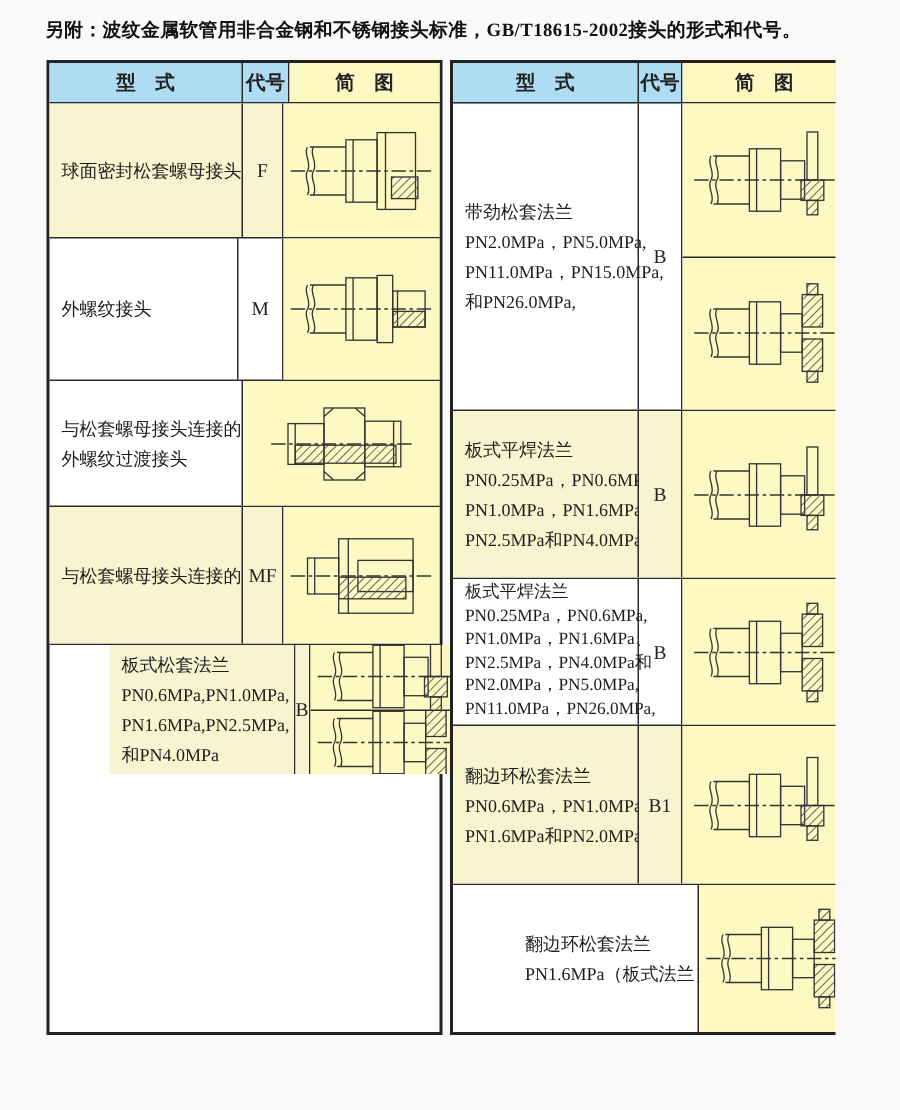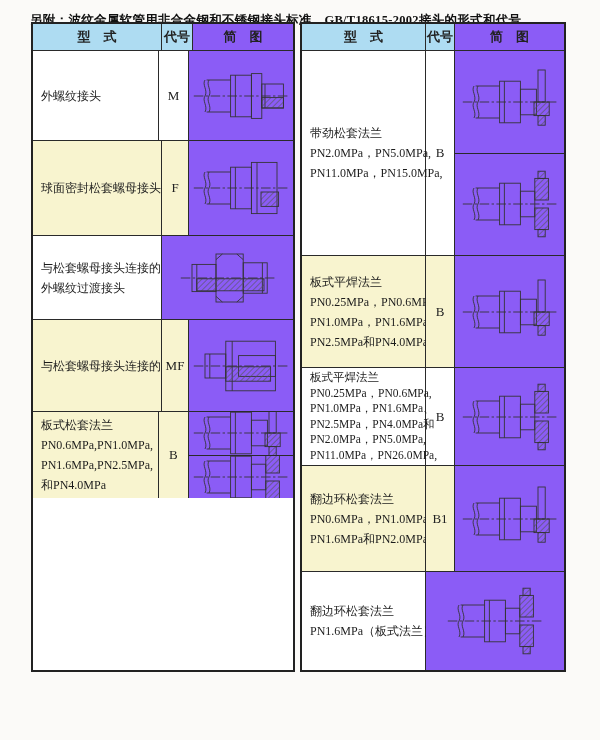--- a/index.html
+++ b/index.html
@@ -2,48 +2,48 @@
 <html><head>
 <meta charset="utf-8">
 <style>
   * { box-sizing: border-box; margin: 0; padding: 0; }
   html,body { width:600px; height:740px; }
   body {
     font-family: "Liberation Serif", "DejaVu Serif", serif;
     background: #fbfaf8;
     color: #1c1c1c;
   }
-  #page { position:relative; width:600px; height:740px; overflow:hidden; }
+  #page { position:relative; width:557px; height:740px; overflow:hidden; }
 
   #title {
     position:absolute; left:30px; top:12px; width:550px;
     font-size:12.5px; font-weight:bold; letter-spacing:0.3px; color:#111;
   }
 
-  #tables { position:absolute; left:31px; top:22px; display:flex; gap:5px; }
+  #tables { position:absolute; left:31px; top:40px; display:flex; gap:5px; }
 
   .tbl { border:2px solid #222; background:#fff; }
   .tbl.left  { width:264px; }
   .tbl.right { width:266px; }
 
   .tr { display:flex; border-bottom:1px solid #2a2a2a; }
-  .tr:last-child { border-bottom:none; }
+  .tr:last-child { border-bottom:none;padding-left:40px; }
 
   .td { border-right:1px solid #2a2a2a; }
   .td:last-child { border-right:none; }
 
   .td.type {
     display:flex; flex-direction:column; justify-content:center;
     padding:4px 3px 4px 8px; font-size:12px;
   }
   .td.code {
     display:flex; align-items:center; justify-content:center;
     font-size:13px; color:#222;
   }
-  .td.sketch { flex:1; display:flex; flex-direction:column; background:#8b5cf6; }
+  .td.sketch { flex:1; display:flex; flex-direction:column; background:#fef9c3; }
 
   .tbl.left  .td.type { width:129px; }
   .tbl.left  .td.code { width:31px; }
   .tbl.right .td.type { width:124px; }
   .tbl.right .td.code { width:29px; }
 
   .line { line-height:20px; white-space:nowrap; }
 
   
   .tr.hdr { background:#aedcf2; }
@@ -155,47 +155,47 @@
 
   <div id="tables">
 
     <div class="tbl left">
       <div class="tr hdr">
         <div class="td type">型　式</div>
         <div class="td code">代号</div>
         <div class="td sketch">简　图</div>
       </div>
 
+      <div class="tr hl">
+        <div class="td type">
+          <div class="line">球面密封松套螺母接头</div>
+        </div>
+        <div class="td code">F</div>
+        <div class="td sketch">
+          <div class="sub">
+            <svg class="diag" viewBox="0 0 130 90">
+              <use href="#gCenter"></use>
+                <use href="#gBody"></use>
+                <use href="#gF"></use>
+            </svg>
+          </div>
+        </div>
+      </div>
+
       <div class="tr">
         <div class="td type">
           <div class="line">外螺纹接头</div>
         </div>
         <div class="td code">M</div>
         <div class="td sketch">
           <div class="sub">
             <svg class="diag" viewBox="0 0 130 90">
               <use href="#gCenter"></use>
                 <use href="#gBody"></use>
                 <use href="#gM"></use>
-            </svg>
-          </div>
-        </div>
-      </div>
-
-      <div class="tr hl">
-        <div class="td type">
-          <div class="line">球面密封松套螺母接头</div>
-        </div>
-        <div class="td code">F</div>
-        <div class="td sketch">
-          <div class="sub">
-            <svg class="diag" viewBox="0 0 130 90">
-              <use href="#gCenter"></use>
-                <use href="#gBody"></use>
-                <use href="#gF"></use>
             </svg>
           </div>
         </div>
       </div>
 
       <div class="tr">
         <div class="td type">
           <div class="line">与松套螺母接头连接的</div>
           <div class="line">外螺纹过渡接头</div>
         </div>
@@ -257,20 +257,21 @@
         <div class="td type">型　式</div>
         <div class="td code">代号</div>
         <div class="td sketch">简　图</div>
       </div>
 
       <div class="tr">
         <div class="td type">
           <div class="line">带劲松套法兰</div>
           <div class="line">PN2.0MPa，PN5.0MPa,</div>
           <div class="line">PN11.0MPa，PN15.0MPa,</div>
+          <div class="line">和PN26.0MPa,</div>
         </div>
         <div class="td code">B</div>
         <div class="td sketch">
           <div class="sub">
             <svg class="diag" viewBox="0 0 130 90">
               <use href="#gCenter"></use>
                 <use href="#gBody"></use>
                 <use href="#gFlangeUp"></use>
             </svg>
           </div>

